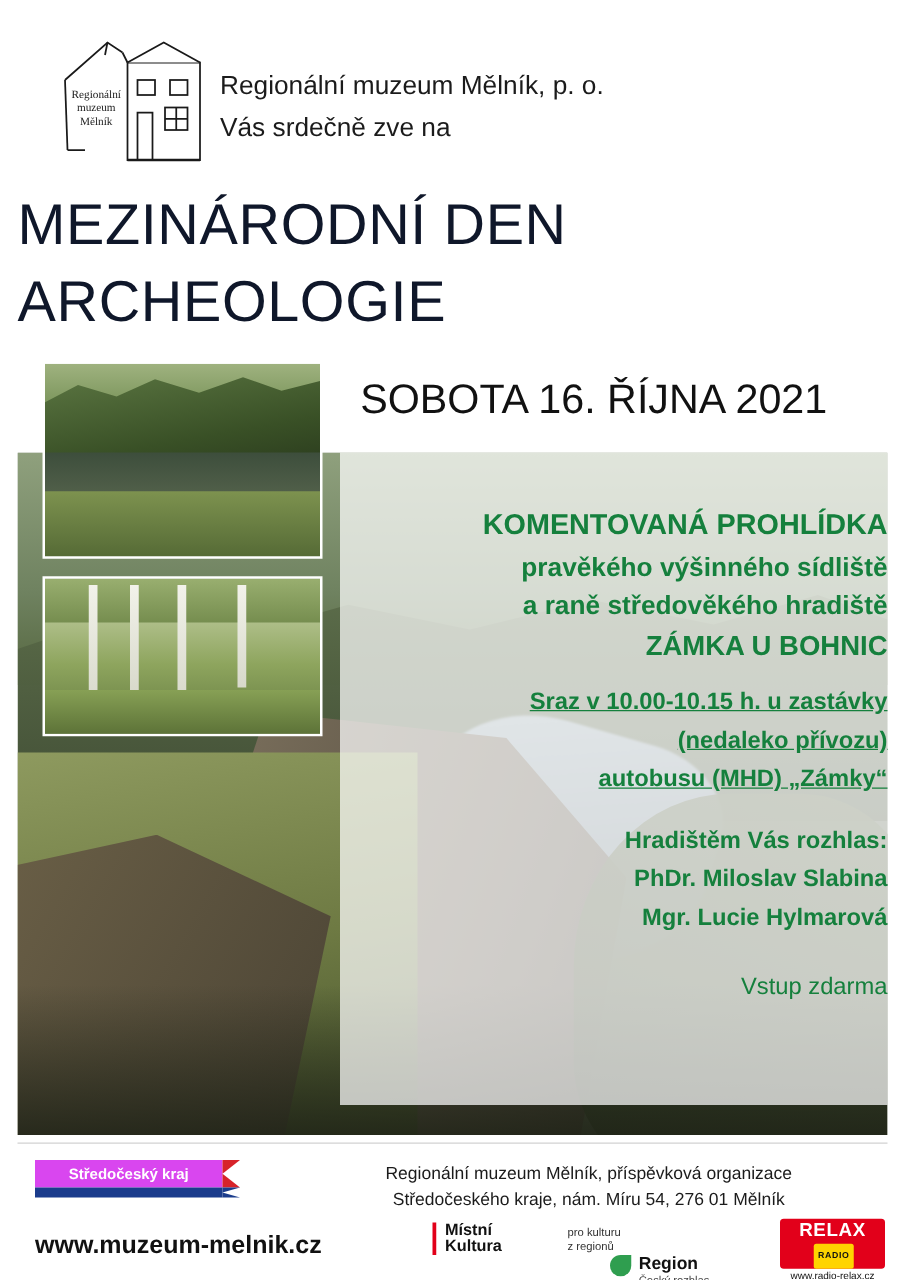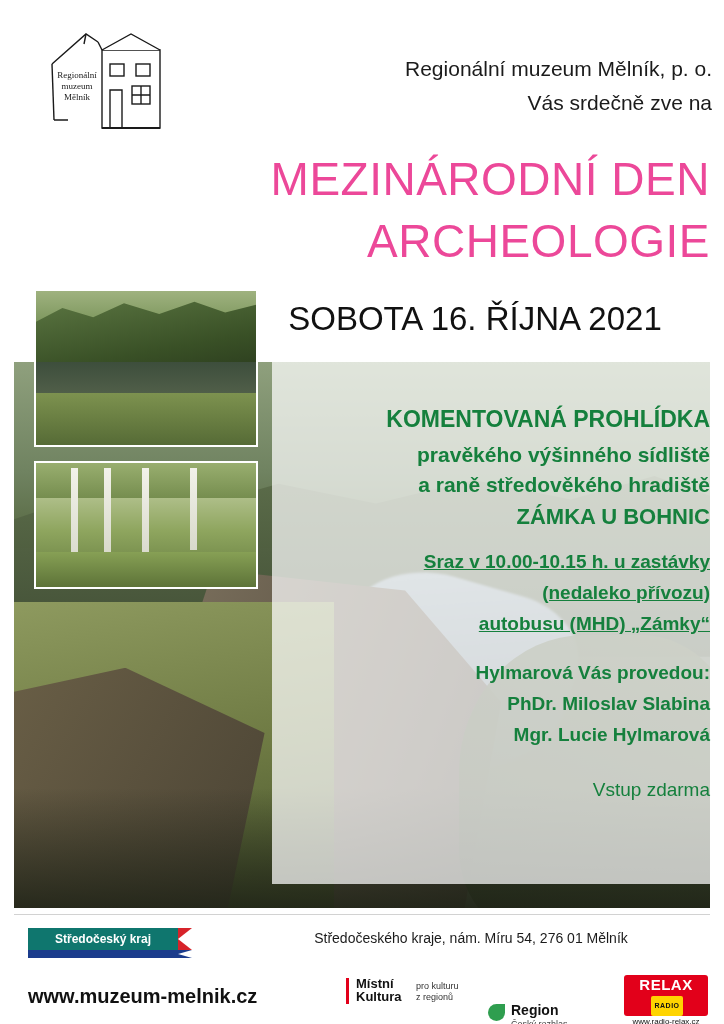--- a/index.html
+++ b/index.html
@@ -133,37 +133,37 @@
     line-height: 11px;
     color: #1a1a1a;
   }
 
   
   .invite {
     position: absolute;
     left: 176px;
     top: 52px;
     width: 536px;
-    text-align: right;
+    text-align: left;
     font-size: 21px;
     line-height: 34px;
     color: #1b1b1b;
   }
   .invite .l2 { display: block; }
 
   .title {
     position: absolute;
     left: 14px;
     top: 148px;
     width: 696px;
-    text-align: right;
+    text-align: left;
     font-size: 46px;
     letter-spacing: .5px;
     line-height: 62px;
-    color: #ec4899;
+    color: #0f172a;
   }
   .title .t2 { display: block; }
 
   .date {
     position: absolute;
     left: 240px;
     top: 300px;
     width: 470px;
     text-align: center;
     font-size: 33px;
@@ -280,21 +280,21 @@
   .kraj-flag {
     position: absolute;
     left: 28px;
     top: 928px;
     width: 166px;
     height: 30px;
   }
   .kraj-flag .red {
     position: absolute;
     left: 0; top: 0; width: 150px; height: 22px;
-    background: #0f766e;
+    background: #d946ef;
   }
   .kraj-flag .red span {
     display: block;
     color: #fff;
     font-size: 12px;
     font-weight: bold;
     line-height: 22px;
     text-align: center;
   }
   .kraj-flag .tail {
@@ -355,21 +355,21 @@
     line-height: 13px;
     color: #111;
   }
   .mk .big { font-weight: bold; font-size: 13px; }
   .mk .bar {
     position: absolute;
     left: -6px; top: 1px;
     width: 3px; height: 26px;
     background: #e2001a;
   }
-  .mk .small { font-size: 9px; line-height: 11px; color: #333; }
+  .mk .small { font-size: 9px; line-height: 11px; color: #333; margin-left: 38px; }
   .mk-wrap { position: relative; padding-left: 4px; }
 
   .region {
     position: absolute;
     left: 136px; top: 4px;
     width: 120px;
     font-size: 13px;
     line-height: 14px;
     color: #111;
     margin-top: 24px;
@@ -499,39 +499,40 @@
     <div class="b-head">KOMENTOVANÁ PROHLÍDKA</div>
     <div class="b-sub">pravěkého výšinného sídliště</div>
     <div class="b-sub">a raně středověkého hradiště</div>
     <div class="b-place">ZÁMKA U BOHNIC</div>
     <div class="b-meet">
       <div>Sraz v 10.00-10.15 h. u zastávky</div>
       <div>(nedaleko přívozu)</div>
       <div>autobusu (MHD) „Zámky“</div>
     </div>
     <div class="b-guides">
-      <div>Hylmarová Vás provedou:</div>
+      <div>Hradištěm Vás rozhlas:</div>
       <div>PhDr. Miloslav Slabina</div>
       <div>Mgr. Lucie Hylmarová</div>
     </div>
     <div class="b-free">Vstup zdarma</div>
   </div>
 
   <div class="hr-line"></div>
 
   <div class="kraj-flag">
     <div class="red">
       <span>Středočeský kraj</span>
     </div>
     <div class="tail"></div>
     <div class="blue"></div>
     <div class="bluetail"></div>
   </div>
 
   <div class="footer-addr">
+    <div>Regionální muzeum Mělník, příspěvková organizace</div>
     <div>Středočeského kraje, nám. Míru 54, 276 01 Mělník</div>
   </div>
 
   <div class="web">www.muzeum-melnik.cz</div>
 
   <div class="logos-row">
     <div class="mk">
       <div class="mk-wrap">
         <div class="bar"></div>
         <div class="big">Místní</div>

